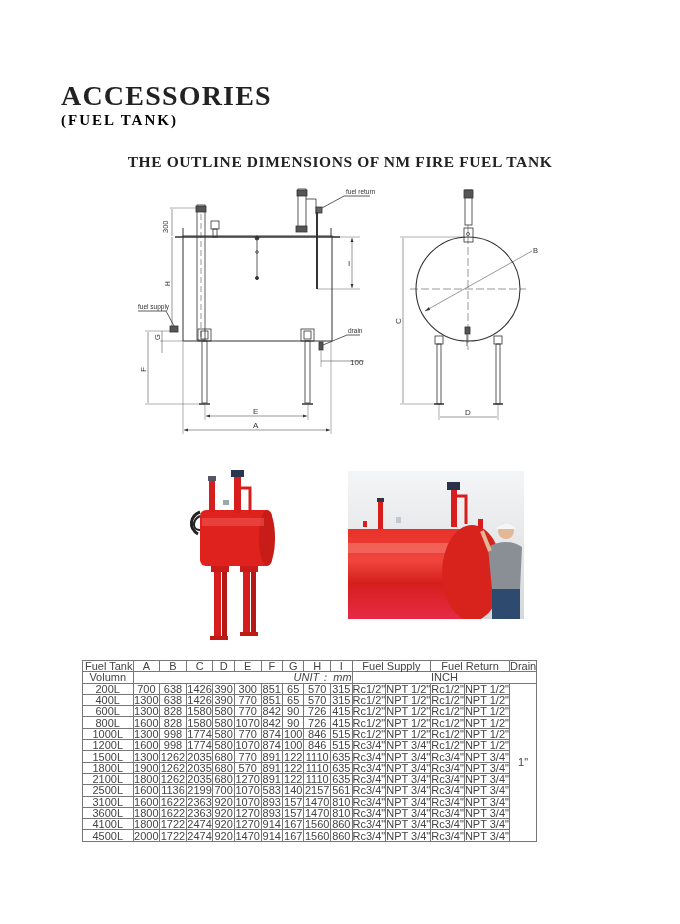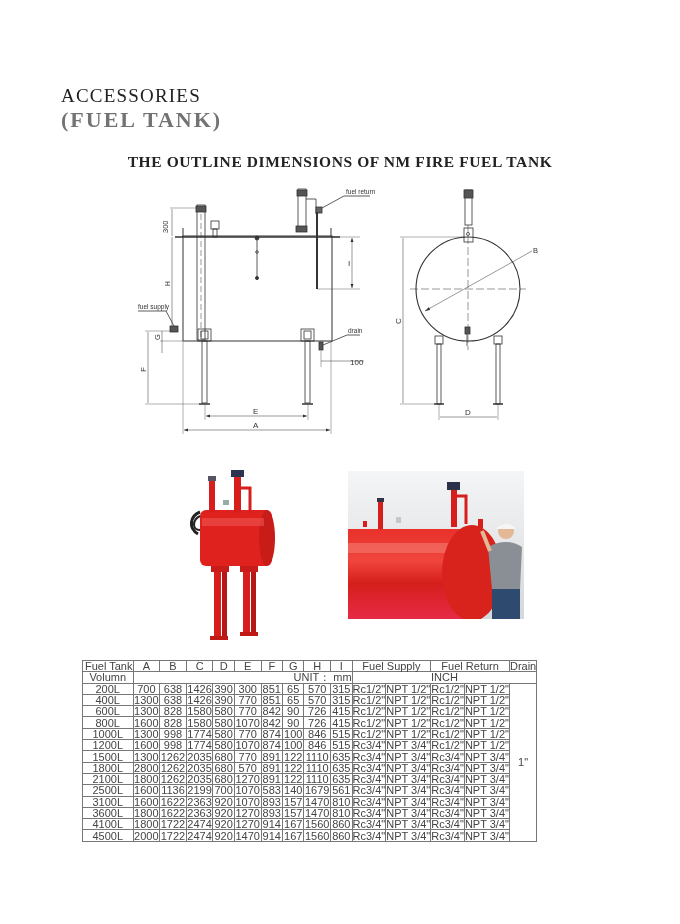--- a/index.html
+++ b/index.html
@@ -2,46 +2,46 @@
 <html><head>
 <meta charset="utf-8">
 <style>
   html, body { margin: 0; padding: 0; }
   body {
     width: 680px; height: 924px; background: #ffffff; position: relative; overflow: hidden;
     font-family: "Liberation Sans", sans-serif; color: #222;
   }
   .title-main {
     position: absolute; left: 61px; top: 84px;
-    font-family: "Liberation Serif", serif; font-weight: normal; font-size: 19px;
+    font-family: "Liberation Serif", serif; font-weight: bold; font-size: 28px;
     letter-spacing: 1.2px; color: #222; line-height: 24px;
   }
   .title-sub {
     position: absolute; left: 61px; top: 108px;
-    font-family: "Liberation Serif", serif; font-weight: bold; font-size: 22px;
-    letter-spacing: 2px; color: #737373; line-height: 24px;
+    font-family: "Liberation Serif", serif; font-weight: bold; font-size: 15px;
+    letter-spacing: 2px; color: #000000; line-height: 24px;
   }
   .section-title {
     position: absolute; left: 0; width: 680px; top: 153px; text-align: center;
     font-family: "Liberation Serif", serif; font-weight: bold; font-size: 15.5px;
     letter-spacing: 0.6px; color: #222;
   }
   .drawing { position: absolute; left: 0; top: 0; }
   .photo { position: absolute; }
   table.spec {
     position: absolute; left: 82px; top: 660px; width: 408px;
     border-collapse: collapse; font-size: 11px; color: #444;
     border: 1.5px solid #555;
   }
   table.spec td {
     border: 0.8px solid #777; text-align: center; padding: 0; height: 10.3px; line-height: 10px;
     white-space: nowrap;
   }
   table.spec td.left { text-align: left; padding-left: 2px; }
-  table.spec td.unit { text-align: right; padding-left: 3px; }
+  table.spec td.unit { text-align: right; padding-left: 3px; font-style: italic; }
 </style>
 </head>
 <body>
 
 <div class="title-main">ACCESSORIES</div>
 <div class="title-sub">(FUEL TANK)</div>
 <div class="section-title">THE OUTLINE DIMENSIONS OF NM FIRE FUEL TANK</div>
 
 <svg class="drawing" width="680" height="450" viewBox="0 0 680 450" xmlns="http://www.w3.org/2000/svg" font-family="Liberation Sans, sans-serif" fill="none" stroke="#333" stroke-width="0.8">
 
@@ -384,21 +384,21 @@
         <td>122</td>
         <td>1110</td>
         <td>635</td>
         <td>Rc3/4"</td>
         <td>NPT 3/4"</td>
         <td>Rc3/4"</td>
         <td>NPT 3/4"</td>
       </tr>
       <tr>
         <td>1800L</td>
-        <td>2800</td>
+        <td>1900</td>
         <td>1262</td>
         <td>2035</td>
         <td>680</td>
         <td>570</td>
         <td>891</td>
         <td>122</td>
         <td>1110</td>
         <td>635</td>
         <td>Rc3/4"</td>
         <td>NPT 3/4"</td>
@@ -423,21 +423,21 @@
       </tr>
       <tr>
         <td>2500L</td>
         <td>1600</td>
         <td>1136</td>
         <td>2199</td>
         <td>700</td>
         <td>1070</td>
         <td>583</td>
         <td>140</td>
-        <td>1679</td>
+        <td>2157</td>
         <td>561</td>
         <td>Rc3/4"</td>
         <td>NPT 3/4"</td>
         <td>Rc3/4"</td>
         <td>NPT 3/4"</td>
       </tr>
       <tr>
         <td>3100L</td>
         <td>1600</td>
         <td>1622</td>

